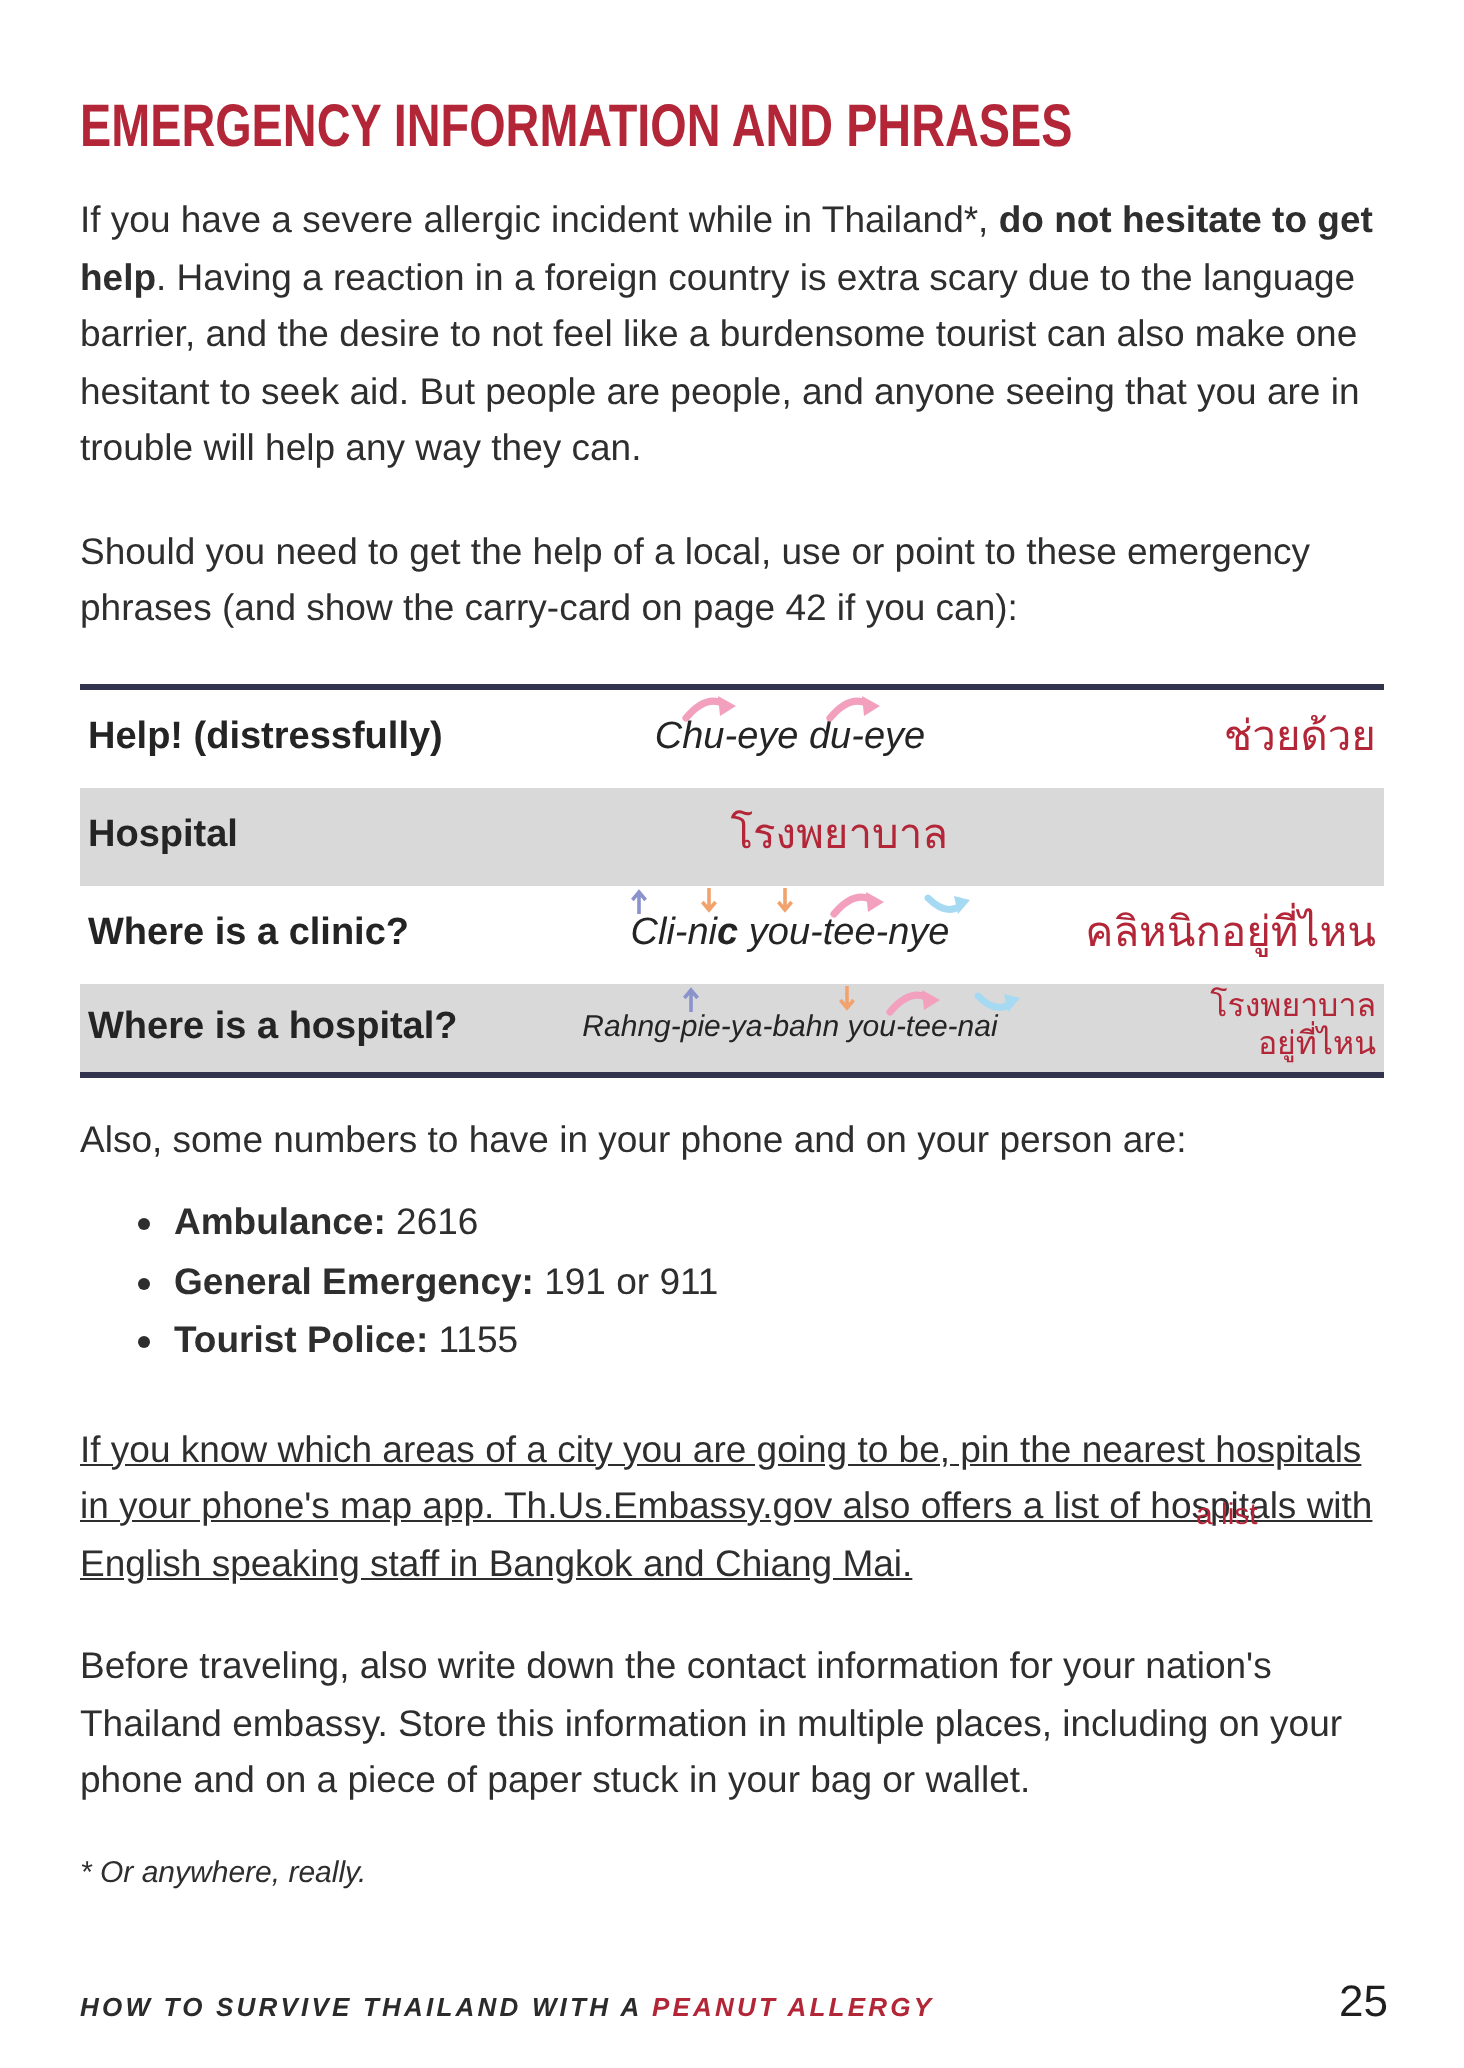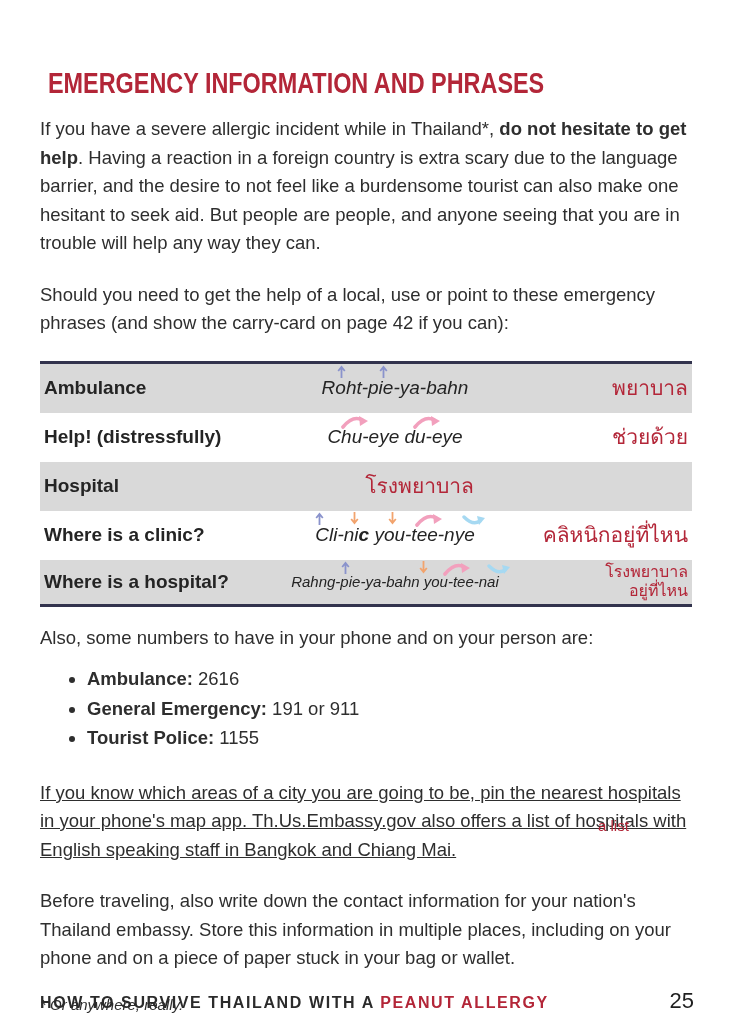--- a/index.html
+++ b/index.html
@@ -3,21 +3,21 @@
 <meta charset="utf-8">
 <style>
   html,body{margin:0;padding:0;background:#ffffff;}
   .page{
     position:relative;width:732px;height:1034px;overflow:hidden;
     background:#ffffff;color:#2e2e2e;
     font-family:"Liberation Sans",sans-serif;
   }
   .content{padding:0 40px;}
   
-  .h1{margin:66px 0 17px;line-height:1;text-align:center;}
+  .h1{margin:46px 0 17px;line-height:1;}
   .h1 .h1-inner{
     display:inline-block;font-size:30px;font-weight:700;letter-spacing:0px;
     transform:scaleX(0.78);transform-origin:left center;white-space:nowrap;
   }
   
   .para{font-size:18.5px;line-height:28.5px;margin:0 0 23px;}
   .para .bold{font-weight:700;}
   
   .ptable{margin:8px 0 17px;}
   .prow{display:flex;align-items:center;min-height:49px;padding:0 4px;box-sizing:border-box;}
@@ -42,52 +42,37 @@
     position:absolute;left:558px;top:39px;font-size:15px;line-height:1;
     text-decoration:none;
   }
   
   .footnote{font-size:15px;font-style:italic;margin:6px 0 0;}
   
   .footer{
     position:absolute;left:40px;right:38px;top:988px;
     display:flex;justify-content:space-between;align-items:baseline;
   }
-  .footer-title{font-size:16px;font-weight:700;letter-spacing:1.6px;color:#2b2b2b;white-space:nowrap;}
+  .footer-title{font-size:13px;font-weight:700;letter-spacing:1.6px;color:#2b2b2b;white-space:nowrap;font-style:italic;}
   .page-num{font-size:22px;color:#1f1f1f;font-weight:400;}
 </style>
 </head>
 <body>
 
 <div class="page">
   <div class="content">
 
     <h1 class="h1"><span class="h1-inner" style="color: rgb(179, 38, 56);">EMERGENCY INFORMATION AND PHRASES</span></h1>
 
     <p class="para"><span>If you have a severe allergic incident while in Thailand*, </span><span class="bold">do not hesitate to get help</span><span>. Having a reaction in a foreign country is extra scary due to the language barrier, and the desire to not feel like a burdensome tourist can also make one hesitant to seek aid. But people are people, and anyone seeing that you are in trouble will help any way they can.</span></p>
 
     <p class="para">Should you need to get the help of a local, use or point to these emergency phrases (and show the carry-card on page 42 if you can):</p>
 
     <div class="ptable" style="border-top: 3px solid rgb(50, 51, 77); border-bottom: 3px solid rgb(50, 51, 77);">
       <div>
-          <div class="prow gray">
-            <div class="col-en">Ambulance</div>
-            <div class="col-ph"><span class="ph-inner"><span>Roht-pie-ya-bahn</span><span class="tone-arrow" style="left: 15px; top: -12px;">
-                  <svg width="9" height="14" viewBox="0 0 9 14">
-                    <path d="M4.5 13 L4.5 3 M1.2 6 L4.5 2 L7.8 6" fill="none" stroke="#8a93cc" stroke-width="1.8"></path>
-                  </svg>
-                </span><span class="tone-arrow" style="left: 57px; top: -12px;">
-                  <svg width="9" height="14" viewBox="0 0 9 14">
-                    <path d="M4.5 13 L4.5 3 M1.2 6 L4.5 2 L7.8 6" fill="none" stroke="#8a93cc" stroke-width="1.8"></path>
-                  </svg>
-                </span></span></div>
-            <div class="col-th" style="color: rgb(179, 38, 56);">
-              <div>พยาบาล</div>
-            </div>
-          </div>
           <div class="prow">
             <div class="col-en">Help! (distressfully)</div>
             <div class="col-ph"><span class="ph-inner"><span>Chu-eye du-eye</span><span class="tone-arrow" style="left: 14px; top: -11px;">
                   <svg width="28" height="14" viewBox="0 0 28 14">
                     <path d="M2 12 Q12 0 21 5" fill="none" stroke="#f2a0bd" stroke-width="3.6" stroke-linecap="round"></path>
                     <polygon points="18,1 27,6 19,11" fill="#f2a0bd"></polygon>
                   </svg>
                 </span><span class="tone-arrow" style="left: 86px; top: -11px;">
                   <svg width="28" height="14" viewBox="0 0 28 14">
                     <path d="M2 12 Q12 0 21 5" fill="none" stroke="#f2a0bd" stroke-width="3.6" stroke-linecap="round"></path>

